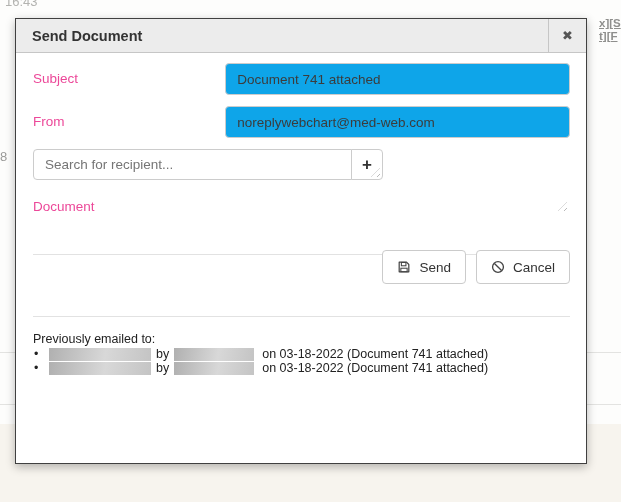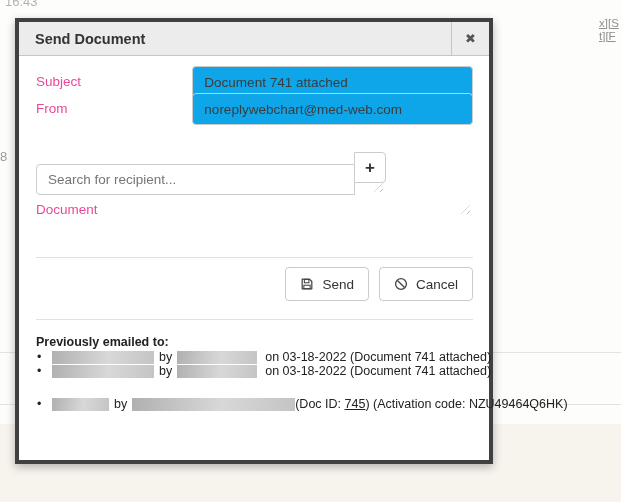--- a/index.html
+++ b/index.html
@@ -10,89 +10,89 @@
     -webkit-font-smoothing:antialiased;
   }
   
   .bg-white{position:absolute;left:0;top:0;width:621px;height:424px;background:#fdfdfc;}
   .bg-hline{position:absolute;left:0;width:621px;height:1px;background:#e3e3e1;}
   .bg-hline.l1{top:352px;}
   .bg-hline.l2{top:404px;}
   .bg-clock{position:absolute;left:5px;top:-6px;color:#b3b3b0;font-size:13px;}
   .bg-num{position:absolute;left:0px;top:149px;color:#9a9a98;font-size:13px;}
   .bg-links{position:absolute;left:599px;top:17px;color:#8f8f8d;font-size:11.5px;line-height:13px;white-space:nowrap;}
-  .bg-links a{color:#8f8f8d;text-decoration:underline;display:block;cursor:pointer;}
+  .bg-links a{color:#8f8f8d;text-decoration:underline;display:block;cursor:pointer;font-weight:bold;}
   
   .modal{
-    position:absolute;left:15px;top:18px;width:478px;height:446px;
-    background:#ffffff;border:4px solid #404040;
+    position:absolute;left:15px;top:18px;width:572px;height:446px;
+    background:#ffffff;border:1px solid #404040;
     box-shadow:0 3px 9px rgba(0,0,0,0.28);
     box-sizing:border-box;
   }
   .modal-header{
     height:33px;background:#ececec;border-bottom:1px solid #c6c6c6;
     display:flex;align-items:stretch;
   }
   .modal-title{
     flex:1;font-size:14.5px;font-weight:bold;color:#333;
     display:flex;align-items:center;padding-left:16px;
   }
   .modal-close{
     width:37px;border-left:1px solid #c6c6c6;display:flex;align-items:center;justify-content:center;
     cursor:pointer;
   }
   .modal-close .x{font-size:13px;font-weight:bold;color:#555;}
   
   .row{position:absolute;left:17px;right:16px;display:flex;}
   .row-subject{top:44px;}
-  .row-from{top:71px;}
+  .row-from{top:87px;}
   .row-recipient{top:130px;}
   .row-employer{top:172px;}
   .flabel{width:195px;font-size:13.5px;color:#ec4899;padding-top:8px;box-sizing:border-box;}
   .fld{width:350px;position:relative;box-sizing:border-box;}
   .txt-input{
     width:100%;height:32px;box-sizing:border-box;
     border:1px solid #cccccc;border-radius:4px;
     padding:0 11px;font-size:13.5px;color:#3c3c3c;background:#0ea5e9;
     font-family:"Liberation Sans","DejaVu Sans",sans-serif;outline:none;
   }
   .igroup{display:flex;width:100%;}
   .txt-area{
     flex:1;height:31px;box-sizing:border-box;resize:none;overflow:hidden;
     border:1px solid #cccccc;border-radius:4px;
     padding:7px 11px 0 11px;font-size:13.5px;color:#3c3c3c;background:#fff;
-    font-family:"Liberation Sans","DejaVu Sans",sans-serif;outline:none;margin-top:12px;
+    font-family:"Liberation Sans","DejaVu Sans",sans-serif;outline:none;
   }
   .igroup .txt-area{border-radius:4px 0 0 4px;}
   .add-btn{
     width:32px;margin-left:-1px;height:31px;box-sizing:border-box;
     border:1px solid #cccccc;border-radius:0 4px 4px 0;background:#fff;
     font-size:17px;font-weight:bold;color:#333;cursor:pointer;
     display:flex;align-items:center;justify-content:center;padding:0;
   }
   .resize-handle{
     position:absolute;right:3px;bottom:3px;width:9px;height:9px;pointer-events:auto;cursor:nwse-resize;
     background:repeating-linear-gradient(135deg,transparent 0 2px,#b9b9b9 2px 3px,transparent 3px 4px);
     clip-path:polygon(100% 0,100% 100%,0 100%);
   }
   .divider{position:absolute;left:17px;right:16px;height:1px;background:#e2e2e2;}
   .div1{top:235px;}
   .div2{top:297px;}
   
-  .actions{position:absolute;top:245px;right:16px;display:flex;gap:10px;margin-left:20px;}
+  .actions{position:absolute;top:231px;right:16px;display:flex;gap:10px;margin-left:20px;}
   .btn{
     display:inline-flex;align-items:center;gap:8px;
     background:#fff;border:1px solid #cbcbcb;border-radius:4px;
     padding:0 14px;height:34px;font-size:13.5px;color:#333;cursor:pointer;
     font-family:"Liberation Sans","DejaVu Sans",sans-serif;
   }
   .btn svg{display:block;}
   
   .history{position:absolute;left:17px;right:14px;top:313px;font-size:12.5px;color:#222;line-height:14.5px;}
-  .hist-head{font-weight:bold;}
+  .hist-head{font-weight:normal;}
   .hist-item{position:relative;padding-left:16px;white-space:nowrap;}
   .hist-item::before{content:"\2022";position:absolute;left:1px;top:0;color:#222;}
   .redact{
     display:inline-block;height:13px;vertical-align:text-bottom;
     background:linear-gradient(100deg,#b0b0b0 0%,#d8d8d8 55%,#c4c4c4 100%);
   }
   .r-w102{width:102px;margin-right:5px;}
   .r-w80{width:80px;margin-left:5px;margin-right:8px;}
   .r-w57{width:57px;margin-right:5px;}
   .r-w163{width:163px;margin-left:5px;}
@@ -184,18 +184,15 @@
       <span class="redact r-w102"></span><span>by</span><span class="redact r-w80"></span><span>on </span><span class="b">03-18-2022</span><span> (Document 741 attached)</span>
     </div>
 
     <div class="hist-item">
       <span class="redact r-w102"></span><span>by</span><span class="redact r-w80"></span><span>on </span><span class="b">03-18-2022</span><span> (Document 741 attached)</span>
     </div>
 
     <div class="hist-gap"></div>
 
 
-    <div class="hist-item">
-      <span class="redact r-w57"></span><span>by</span><span class="redact r-w163"></span><span>(Doc ID: </span><span class="doclink">745</span><span>) (Activation code: NZU49464Q6HK)</span>
-    </div>
   </div>
 
 </div>
 
 </body></html>

